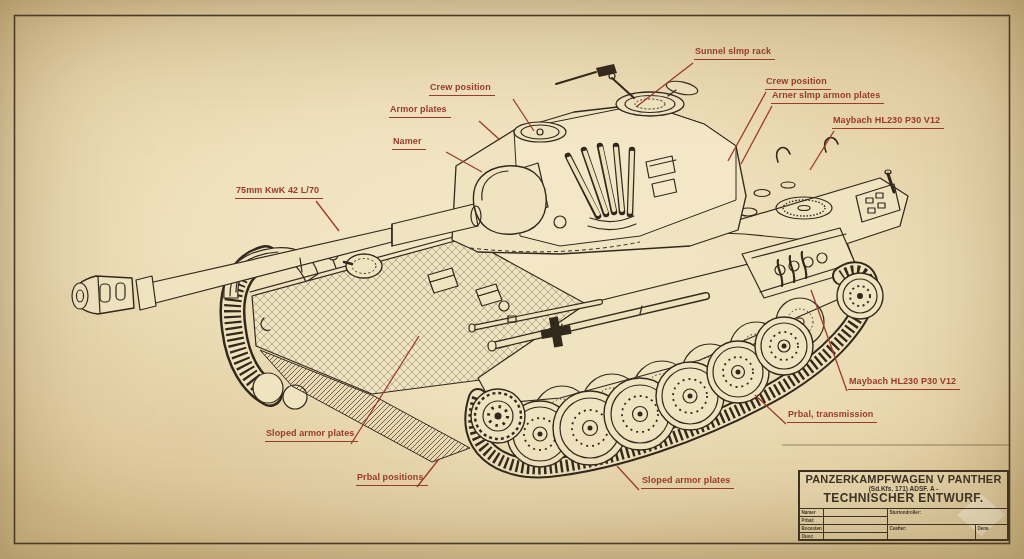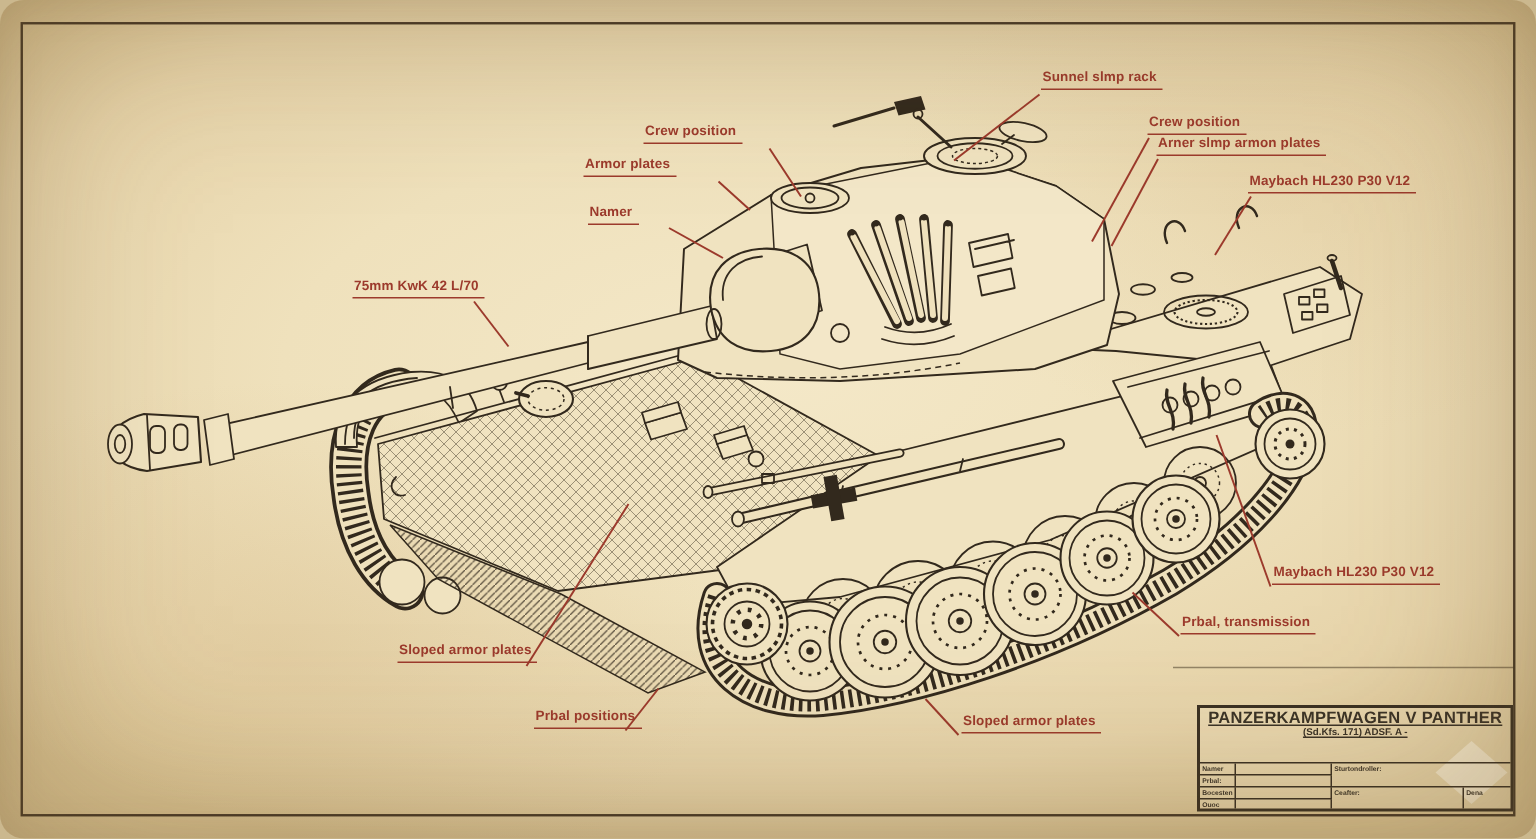--- a/index.html
+++ b/index.html
@@ -3,41 +3,40 @@
 <meta charset="utf-8">
 <style>
   html,body{margin:0;padding:0;background:#cbb88e;}
   .stage{
     position:relative;width:1024px;height:559px;overflow:hidden;
     font-family:"Liberation Sans", sans-serif;
     background:
       radial-gradient(ellipse 420px 260px at 18% 78%, rgba(214,188,140,.35), rgba(0,0,0,0) 70%),
       radial-gradient(ellipse 380px 240px at 84% 22%, rgba(220,196,150,.30), rgba(0,0,0,0) 70%),
       radial-gradient(ellipse 70% 62% at 50% 44%, #f4e8c8 0%, #efe1bc 45%, #e7d4aa 78%, #d9c392 100%);
-    border-radius: 16px;
   }
   .vignette{position:absolute;inset:0;pointer-events:none;
     box-shadow:inset 0 0 130px rgba(110,82,40,.38), inset 0 0 30px rgba(110,82,40,.15);}
   svg{position:absolute;left:0;top:0;}
   .ink{stroke:#32291d;fill:none;stroke-width:1.2;stroke-linecap:round;stroke-linejoin:round;}
   .inkf{stroke:#32291d;fill:#f0e3c0;stroke-width:1.2;stroke-linejoin:round;}
   .inkd{stroke:#32291d;fill:none;stroke-linecap:butt;}
   .solid{fill:#32291d;stroke:none;}
   .paper{stroke:#efe1bc;fill:none;stroke-linecap:round;}
   .red{stroke:#9c3a2c;stroke-width:1.3;fill:none;}
   .lbl{
     position:absolute;white-space:nowrap;color:#9c3a2c;
     font-size:9px;font-weight:bold;line-height:1.1;letter-spacing:.1px;
     border-bottom:1.5px solid #9c3a2c;padding:0 4px 2px 1px;
   }
   .tblock{
     position:absolute;left:798px;top:470px;width:211px;height:71px;
     border:2px solid #3a3022;box-sizing:border-box;color:#3a3226;background:rgba(240,227,192,.35);
   }
-  .tb-head{height:37px;border-bottom:1.5px solid #3a3022;text-align:center;padding-top:2px;box-sizing:border-box;text-decoration:underline;}
+  .tb-head{height:37px;border-bottom:1.5px solid #3a3022;text-align:center;padding-top:2px;box-sizing:border-box;}
   .tb-l1{font-size:11px;font-weight:bold;letter-spacing:.2px;line-height:11px;}
   .tb-l2{font-size:6.5px;font-weight:bold;line-height:7px;}
   .tb-l3{font-size:12px;font-weight:bold;letter-spacing:.4px;line-height:13px;}
   .tb-grid{position:relative;height:30px;}
   .cell{position:absolute;border-right:1px solid #3a3022;border-bottom:1px solid #3a3022;
     box-sizing:border-box;font-size:4.5px;font-weight:bold;padding:1px 0 0 1.5px;overflow:hidden;}
   .cell.last{border-bottom:none;}
 </style>
 </head>
 <body>
@@ -330,20 +329,21 @@
   <div class="lbl" style="left:848px;top:377px">Maybach HL230 P30 V12</div>
   <div class="lbl" style="left:787px;top:410px">Prbal, transmission</div>
   <div class="lbl" style="left:265px;top:429px">Sloped armor plates</div>
   <div class="lbl" style="left:356px;top:473px">Prbal positions</div>
   <div class="lbl" style="left:641px;top:476px">Sloped armor plates</div>
 
   <div class="tblock">
     <div class="tb-head">
       <div class="tb-l1">PANZERKAMPFWAGEN V PANTHER</div>
       <div class="tb-l2">(Sd.Kfs. 171) ADSF. A -</div>
+      <div class="tb-l3">TECHNISCHER ENTWURF.</div>
     </div>
     <div class="tb-grid">
       <div class="cell" style="left:0;top:0;width:24px;height:8px">Namer</div>
       <div class="cell" style="left:24px;top:0;width:64px;height:8px"></div>
       <div class="cell" style="left:0;top:8px;width:24px;height:8px">Prbal:</div>
       <div class="cell" style="left:24px;top:8px;width:64px;height:8px"></div>
       <div class="cell" style="left:0;top:16px;width:24px;height:8px">Bocesten</div>
       <div class="cell" style="left:24px;top:16px;width:64px;height:8px"></div>
       <div class="cell last" style="left:0;top:24px;width:24px;height:6px">Ouoc</div>
       <div class="cell last" style="left:24px;top:24px;width:64px;height:6px"></div>

